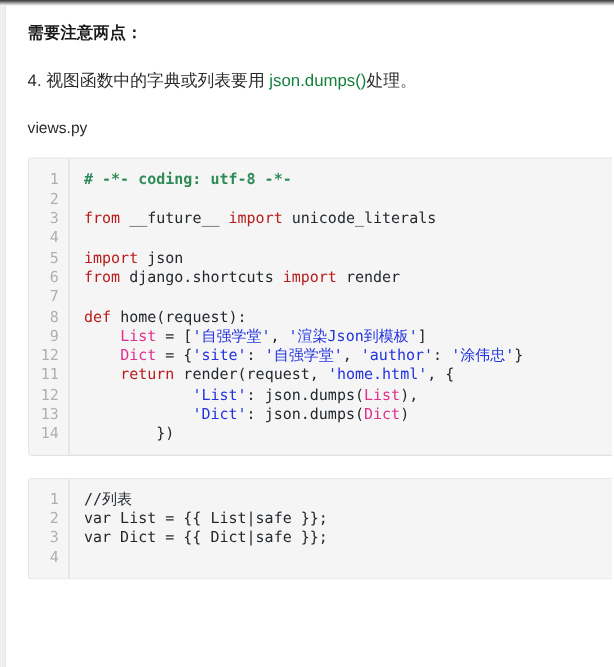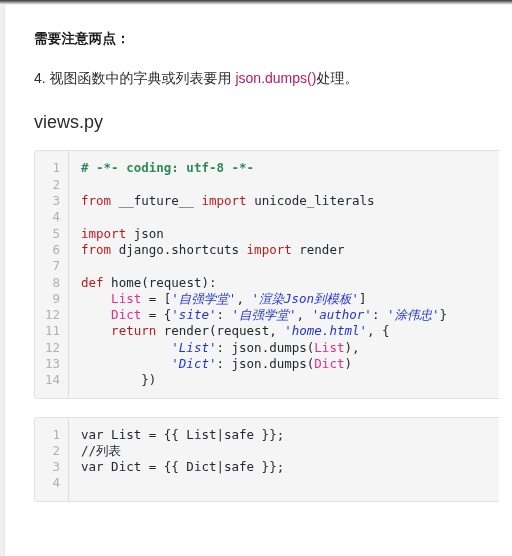--- a/index.html
+++ b/index.html
@@ -33,21 +33,21 @@
     border-right: 1px solid #e6e6e6;
     z-index: 4;
   }
 
   .page {
     position: absolute;
     top: 0;
     left: 5px;
     right: 0;
     bottom: 0;
-    padding: 13px;
+    padding: 2px;
     box-sizing: border-box;
   }
 
   .content {
     padding: 14px 0 0 16px;
   }
 
   .notice-title {
     font-size: 13.5px;
     font-weight: bold;
@@ -57,26 +57,26 @@
     letter-spacing: 0.2px;
   }
 
   .para {
     font-size: 14px;
     color: #2b2b2b;
     line-height: 1.6;
     margin: 0 0 18px 0;
   }
   .para .hl {
-    color: #be185d;
+    color: #15803d;
     text-align: center;
   }
 
   .filelabel {
-    font-size: 18px;
+    font-size: 13px;
     color: #2b2b2b;
     line-height: 1.6;
     margin: 0 0 14px 0;
   }
 
   
   .codeblock {
     position: relative;
     background: #f5f5f5;
     border: 1px solid #e2e2e2;
@@ -106,21 +106,21 @@
     padding: 9px 0 9px 12px;
     white-space: pre;
     color: #24292e;
     overflow: hidden;
   }
   .codearea div { height: 16.3px; min-height: 16.3px; }
 
   
   .t-comment { color: #2e8b57; font-weight: bold; }
   .t-kw      { color: #b91c1c; }
-  .t-str     { color: #2233dd; font-style: italic; }
+  .t-str     { color: #2233dd; }
   .t-var     { color: #e0308f; margin-top: 48px; }
   .t-plain   { color: #24292e; }
   .gap-b { height: 18px; }
 </style>
 </head>
 <body>
 
 <div class="top-strip"></div>
 <div class="left-rail"></div>
 
@@ -157,17 +157,17 @@
     <div class="gap-b"></div>
 
 
     <div class="codeblock">
       <div class="gutter" id="gutter2">
           <div>1</div>
           <div>2</div>
           <div>3</div>
           <div>4</div>
         </div>
-      <div class="codearea" id="code2"><div><span class="t-plain">var List = {{ List|safe }};</span></div><div><span class="t-plain">//列表</span></div><div><span class="t-plain">var Dict = {{ Dict|safe }};</span></div></div>
+      <div class="codearea" id="code2"><div><span class="t-plain">//列表</span></div><div><span class="t-plain">var List = {{ List|safe }};</span></div><div><span class="t-plain">var Dict = {{ Dict|safe }};</span></div></div>
     </div>
 
   </div>
 </div>
 
 </body></html>

